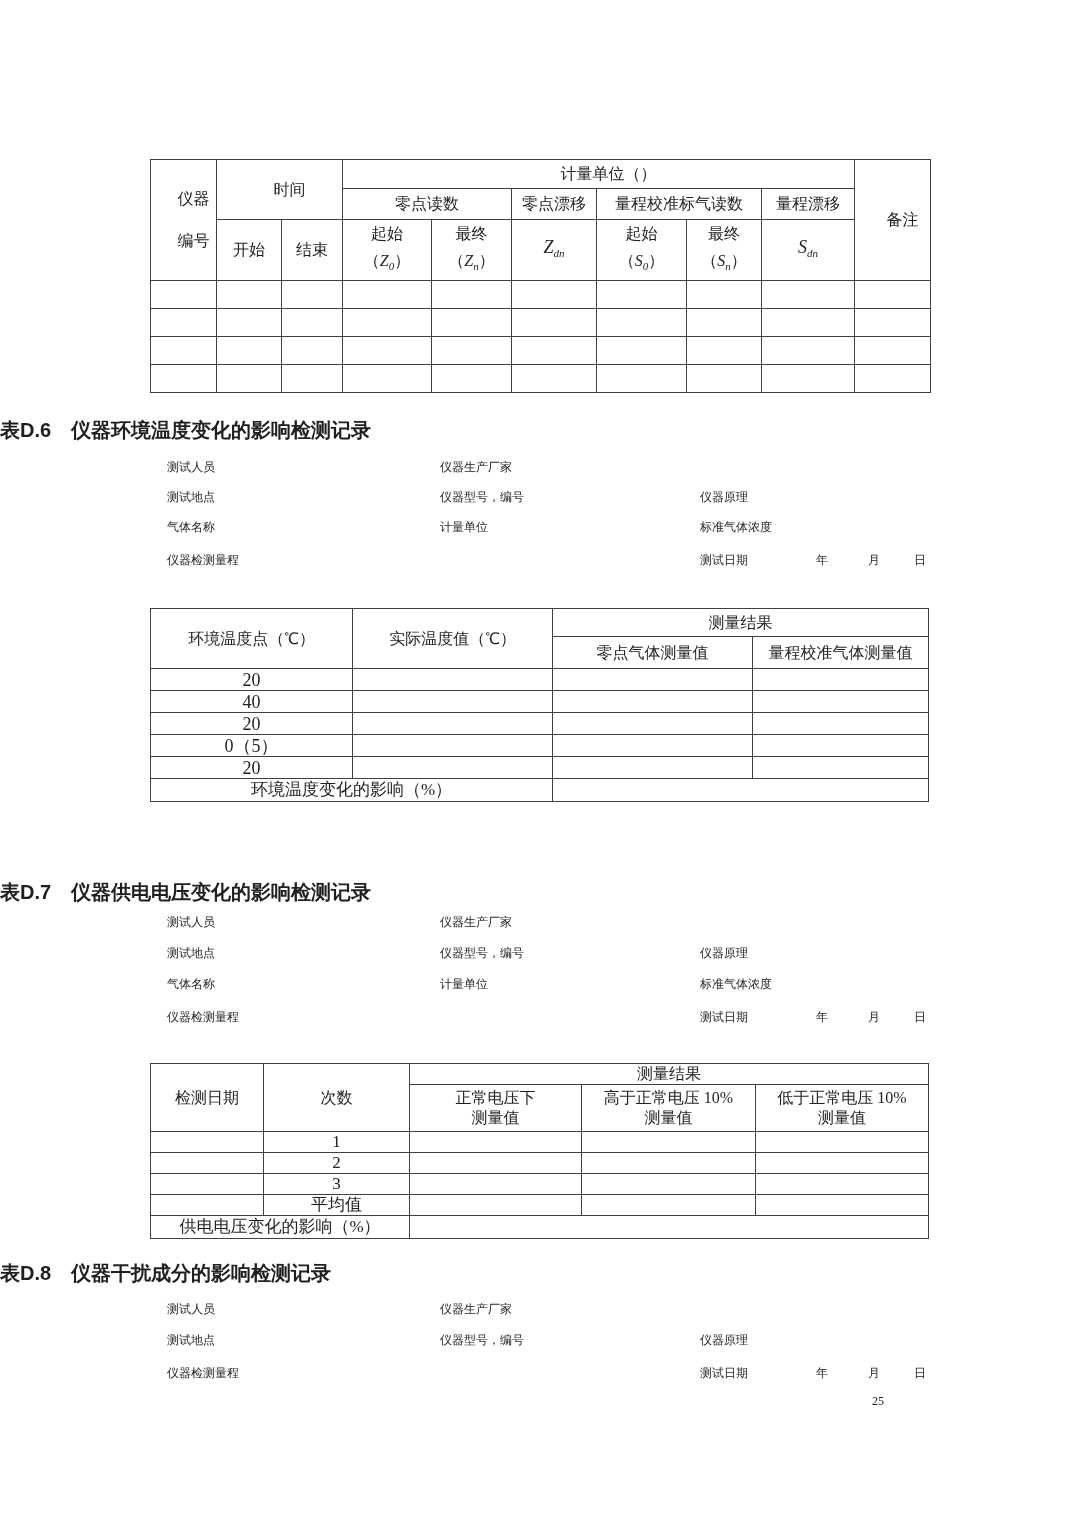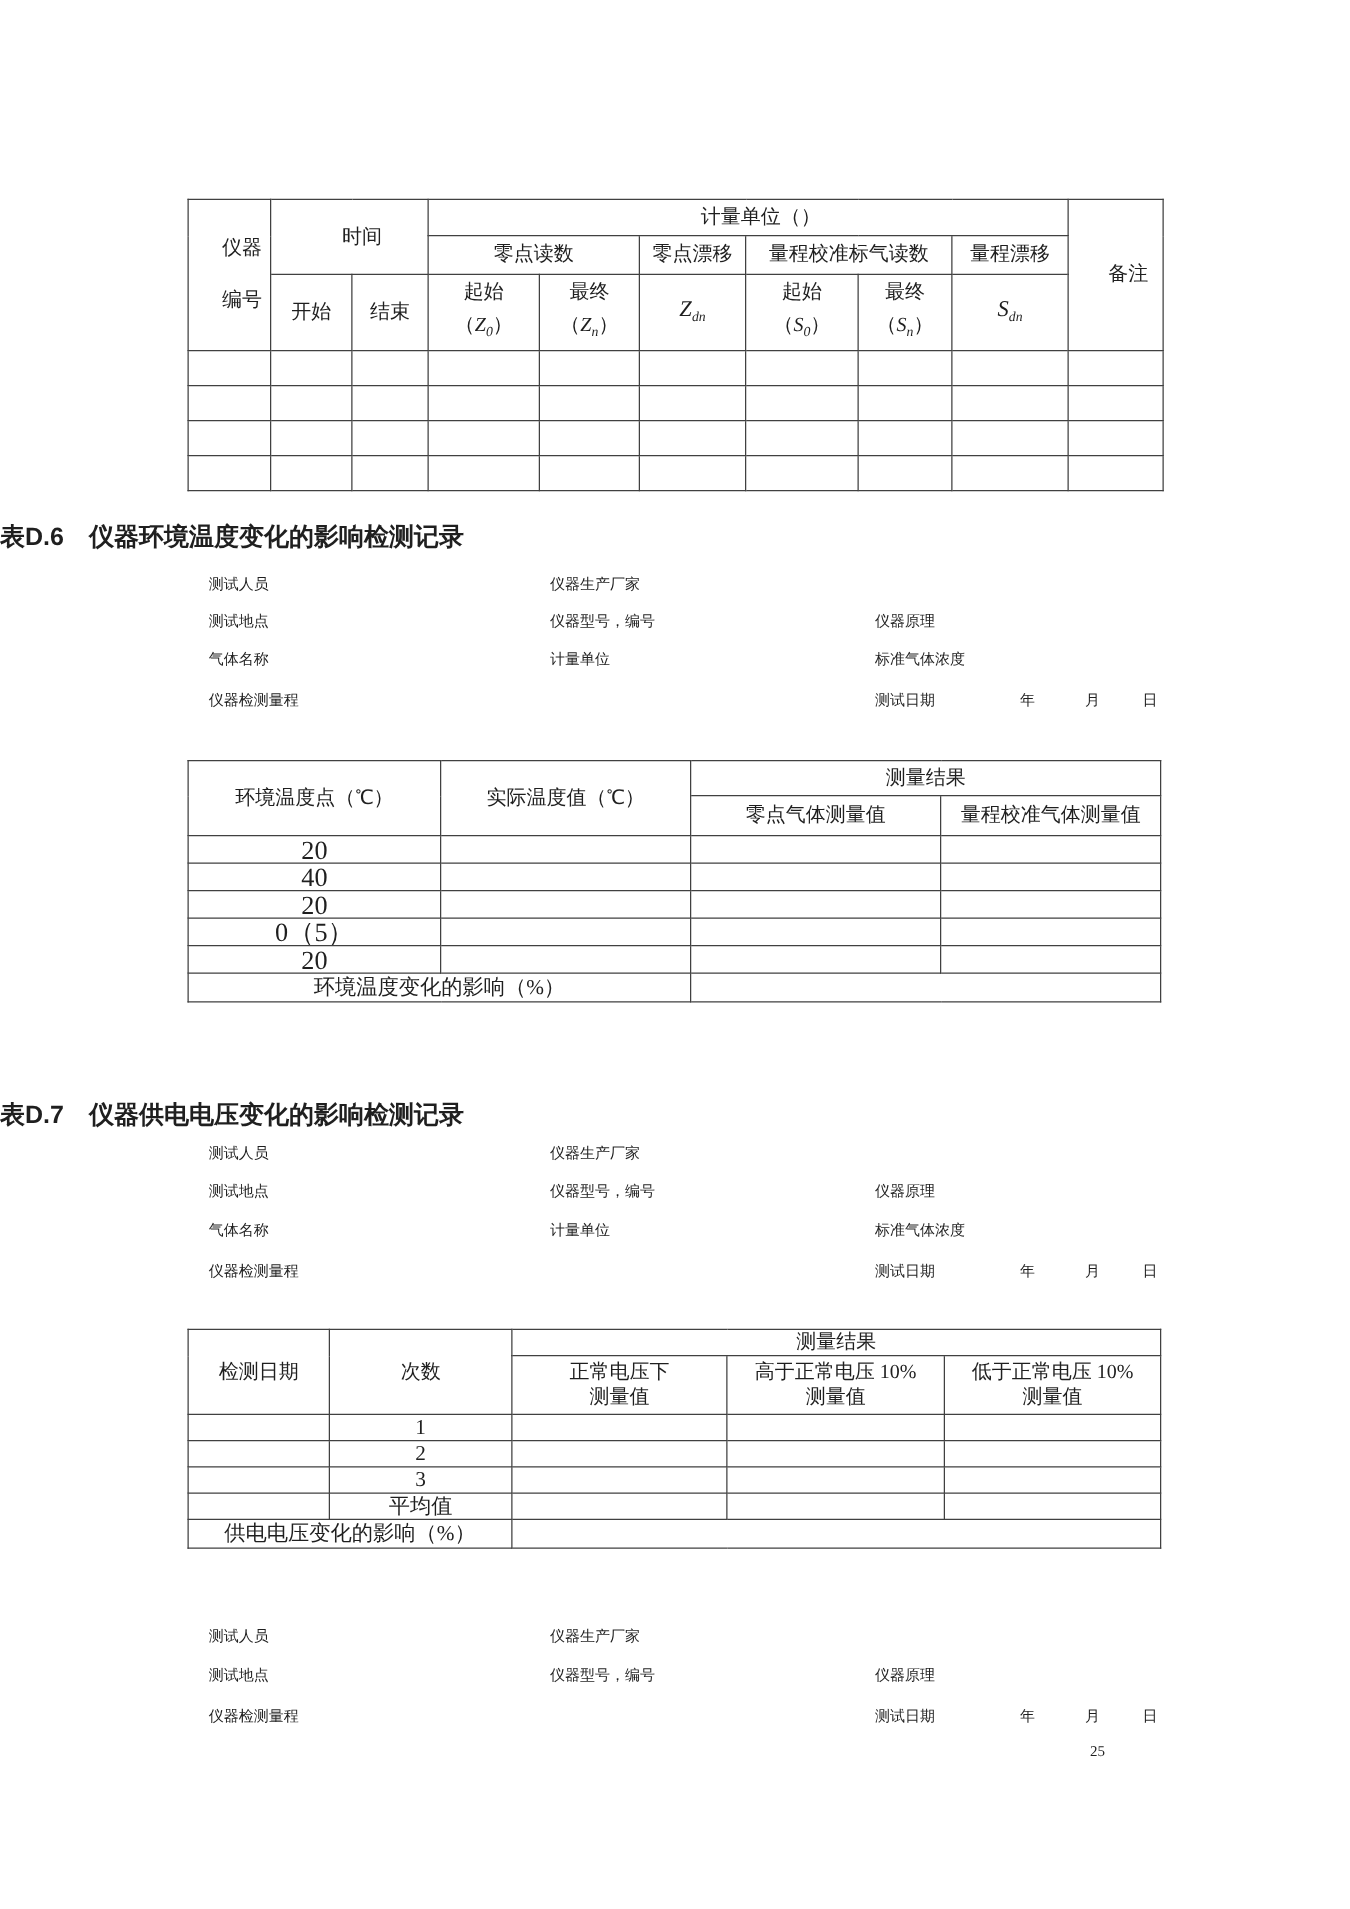--- a/index.html
+++ b/index.html
@@ -36,21 +36,21 @@
   #table1 { left: 150px; top: 159px; width: 780px; }
   #table1 tr.h1 td { height: 28px; padding-left: 20px; }
   #table1 tr.h2 td { height: 30px; text-align: center; }
   #table1 tr.h3 td { height: 56px; }
   #table1 tr.dr td { height: 27px; }
 
   
   #tableD6 { left: 150px; top: 608px; width: 778px; }
   #tableD6 tr.h1 td { height: 27px; }
   #tableD6 tr.h2 td { height: 31px; }
-  #tableD6 tr.dr td { height: 21px; font-size: 21px; margin-top: 40px; }
+  #tableD6 tr.dr td { height: 21px; font-size: 18px; margin-top: 40px; }
   #tableD6 tr.ft td { height: 22px; font-size: 17px; }
 
   
   #tableD7 { left: 150px; top: 1063px; width: 778px; }
   #tableD7 tr.h1 td { height: 19px; }
   #tableD7 tr.h2 td { height: 46px; }
   #tableD7 tr.dr td { height: 20px; font-size: 17px; }
   #tableD7 tr.ft td { height: 22px; font-size: 17px; }
 
   .sec-title {
@@ -342,20 +342,21 @@
           <td></td>
           <td></td>
     </tr>
     <tr class="ft">
       <td colspan="2">供电电压变化的影响（%）</td>
       <td colspan="3"></td>
     </tr>
   </tbody>
     </table>
 
+  <div id="titleD8" class="sec-title">表D.8　仪器干扰成分的影响检测记录</div>
   <div id="d8r1" class="frow">
     <span class="fc1">测试人员</span>
     <span class="fc2">仪器生产厂家</span>
   </div>
   <div id="d8r2" class="frow">
     <span class="fc1">测试地点</span>
     <span class="fc2">仪器型号，编号</span>
     <span class="fc3">仪器原理</span>
   </div>
   <div id="d8r3" class="frow">

